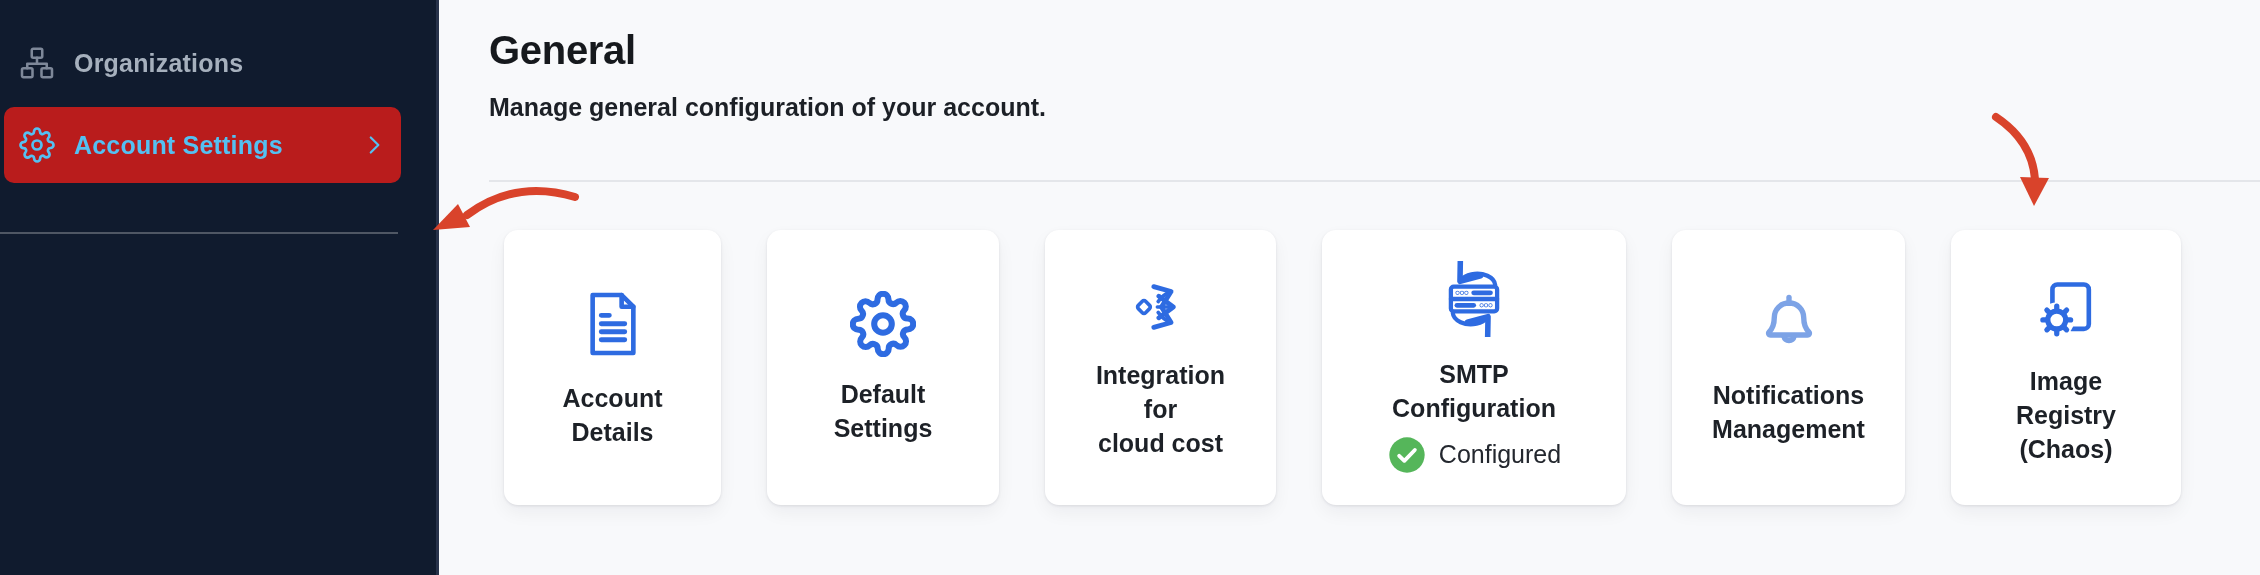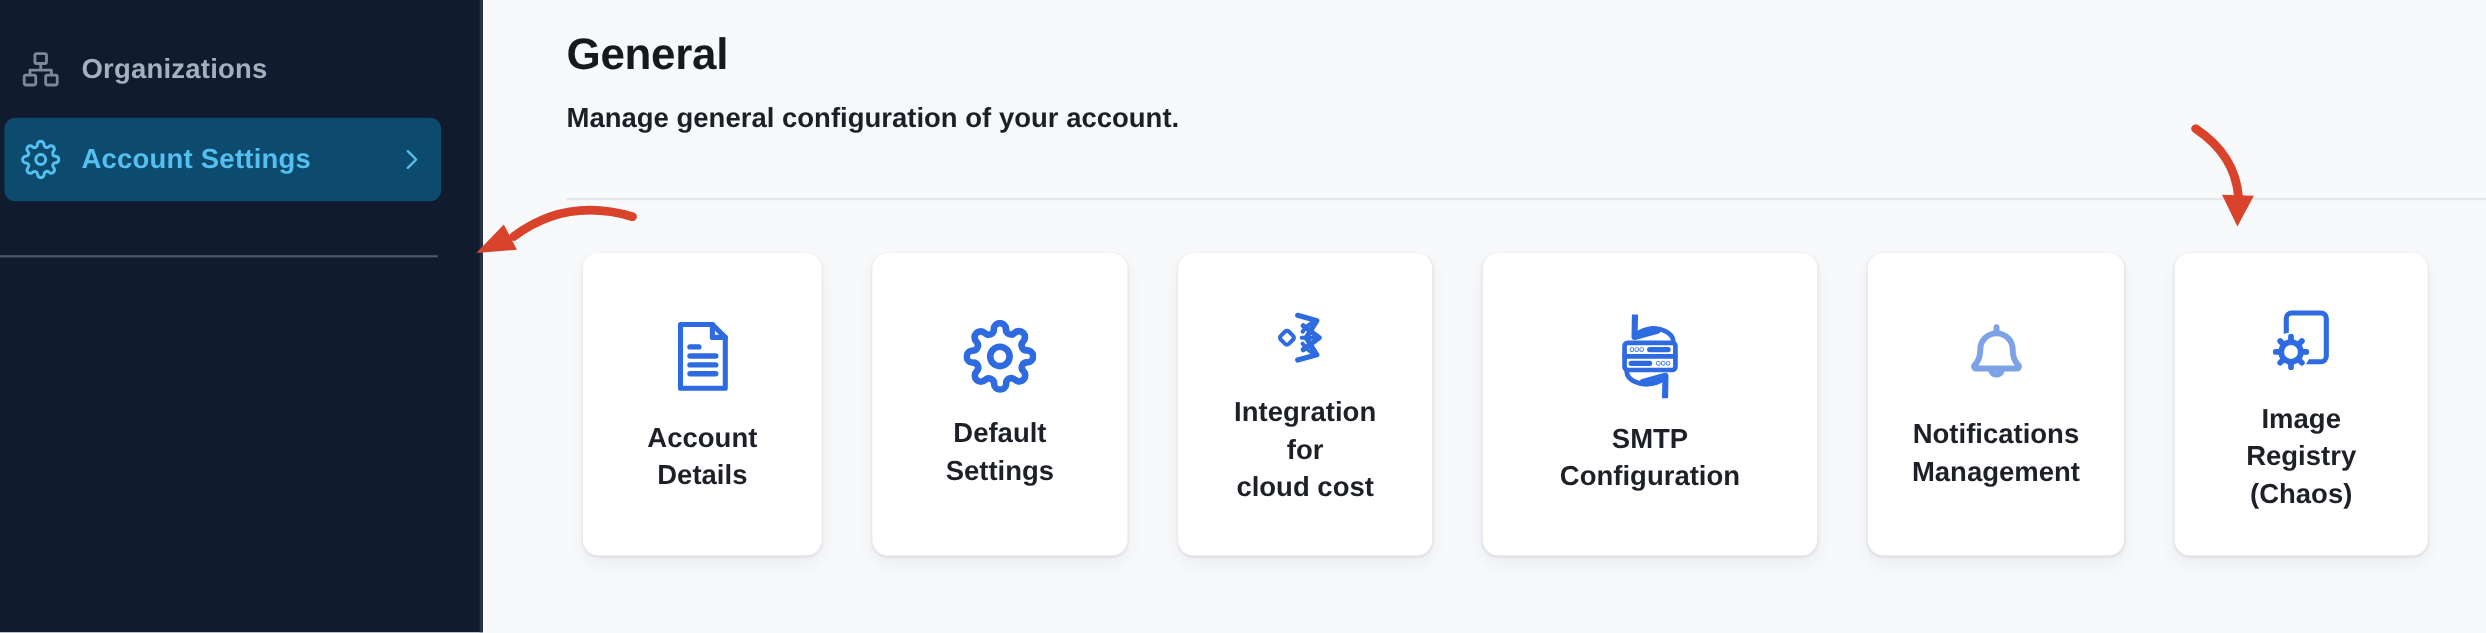--- a/index.html
+++ b/index.html
@@ -16,26 +16,26 @@
     padding-top:25px;
   }
   .nav-item{
     display:flex;align-items:center;height:76px;
     margin:0 35px 6px 4px;padding:0 14px;border-radius:10px;
     cursor:pointer;
     text-align:center;
   }
   .nav-icon{width:38px;height:38px;display:flex;align-items:center;justify-content:center;flex:0 0 38px}
   .nav-label{margin-left:18px;font-size:25px;font-weight:600;color:#a6b0bd;letter-spacing:.2px;white-space:nowrap}
-  .nav-item.active{background:#0c4a6e}
+  .nav-item.active{background:#b91c1c}
   .nav-item.active .nav-label{color:#54c0f2;font-weight:700}
   .nav-chevron{margin-left:auto;display:flex}
   .nav-divider{height:2px;background:#4f5764;margin:49px 38px 0 0}
   
-  .content{flex:1;box-sizing:border-box;padding:26px 0 0 76px}
+  .content{flex:1;box-sizing:border-box;padding:26px 0 0 50px}
   .page-title{margin:0;font-size:40px;line-height:48px;font-weight:700;color:#16191d;letter-spacing:-.3px}
   .page-subtitle{margin:16px 0 0;font-size:25px;line-height:34px;font-weight:700;color:#1c2026}
   .content-divider{height:2px;background:#e4e6ea;margin-top:56px}
   
   .cards{display:flex;gap:46px;margin:48px 0 0 15px}
   .card{
     background:#ffffff;border-radius:14px;height:275px;box-sizing:border-box;
     box-shadow:0 1px 3px rgba(16,24,40,.10),0 8px 18px rgba(16,24,40,.05);
     display:flex;flex-direction:column;align-items:center;justify-content:center;
     text-align:center;cursor:pointer;
@@ -167,20 +167,29 @@
           <path d="M6.6 14h5.3" stroke-width="1.5"></path>
           <circle cx="14.4" cy="14" r="0.12" stroke-width="1.1"></circle>
           <circle cx="15.8" cy="14" r="0.12" stroke-width="1.1"></circle>
           <circle cx="17.2" cy="14" r="0.12" stroke-width="1.1"></circle>
         </svg>
       </span>
       <div class="card-label">
         <div>SMTP</div>
         <div>Configuration</div>
       </div>
+      <div class="badge">
+        <span style="display:flex">
+          <svg width="40" height="40" viewBox="0 0 24 24">
+            <circle cx="12" cy="12" r="10.6" fill="#55b65a"></circle>
+            <path d="m7.3 12.5 3.1 3 6.3-6.5" fill="none" stroke="#ffffff" stroke-width="2.3" stroke-linecap="round" stroke-linejoin="round"></path>
+          </svg>
+        </span>
+        <span class="badge-text">Configured</span>
+      </div>
     </div>
 
     <div class="card">
       <span class="card-icon">
         <svg width="68" height="68" viewBox="0 0 24 24" fill="none" stroke="#7da3e6" stroke-width="1.9" stroke-linecap="round" stroke-linejoin="round">
           <path d="M12 2.6v1.7"></path>
           <path d="M12 4.6c-3 0-5.2 2.3-5.2 5.2 0 2.7-.9 4.1-1.8 5-.4.4-.15 1.1.5 1.1h13c.65 0 .9-.7.5-1.1-.9-.9-1.8-2.3-1.8-5 0-2.9-2.2-5.2-5.2-5.2Z"></path>
           <path d="M10.2 16.4a1.85 1.85 0 0 0 3.6 0"></path>
         </svg>
       </span>

